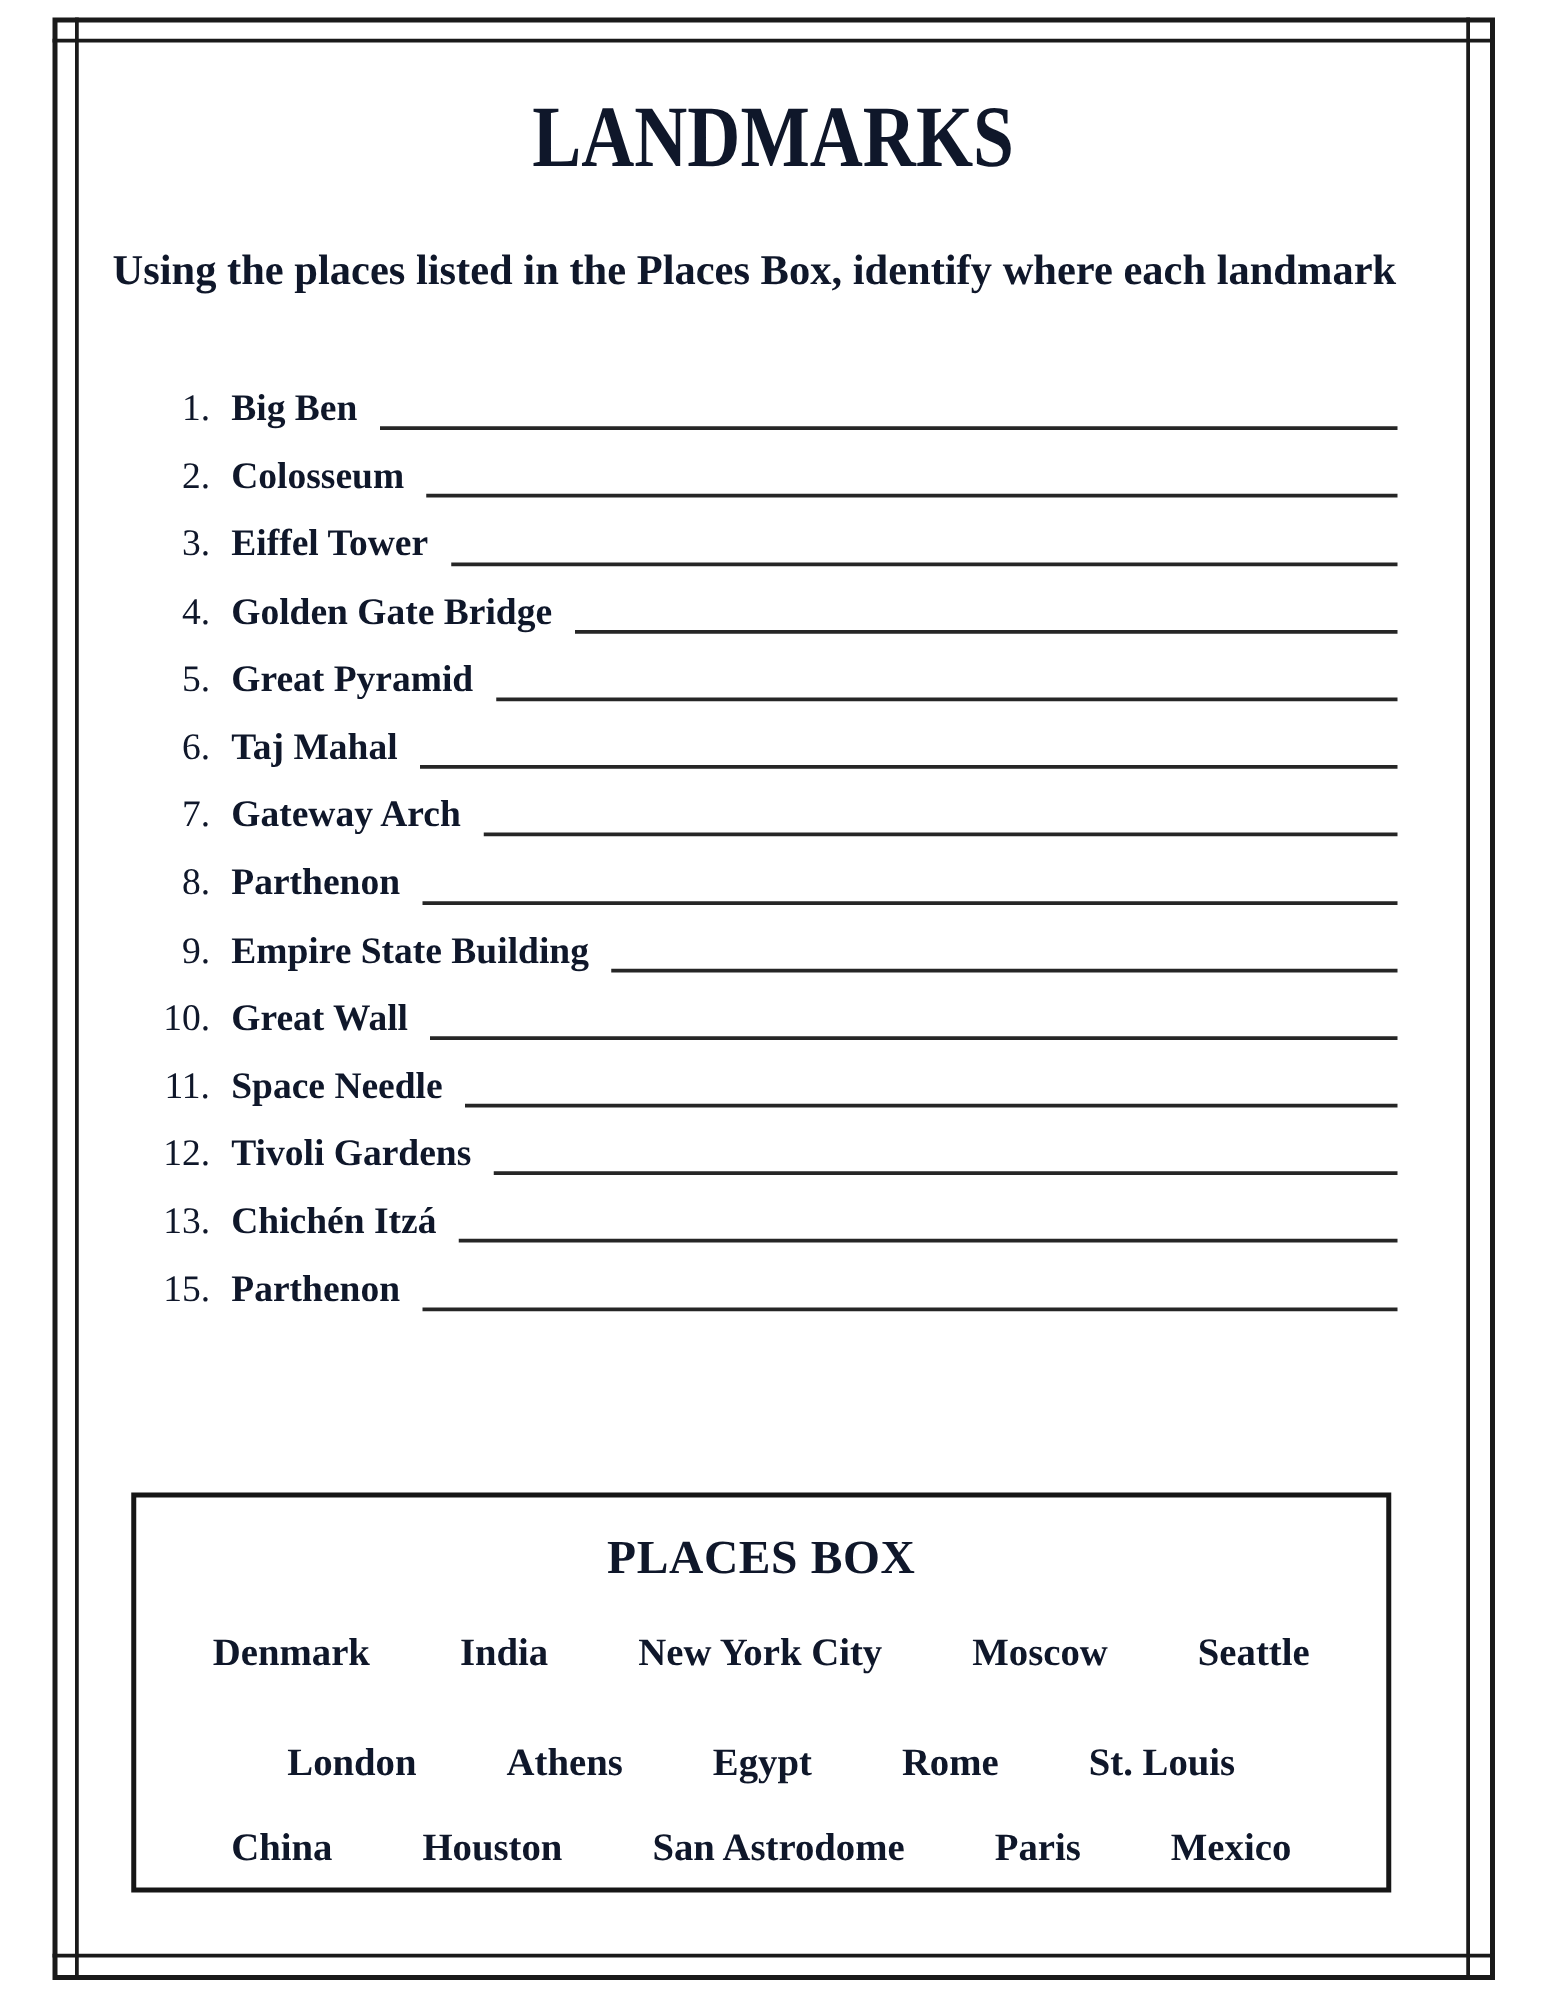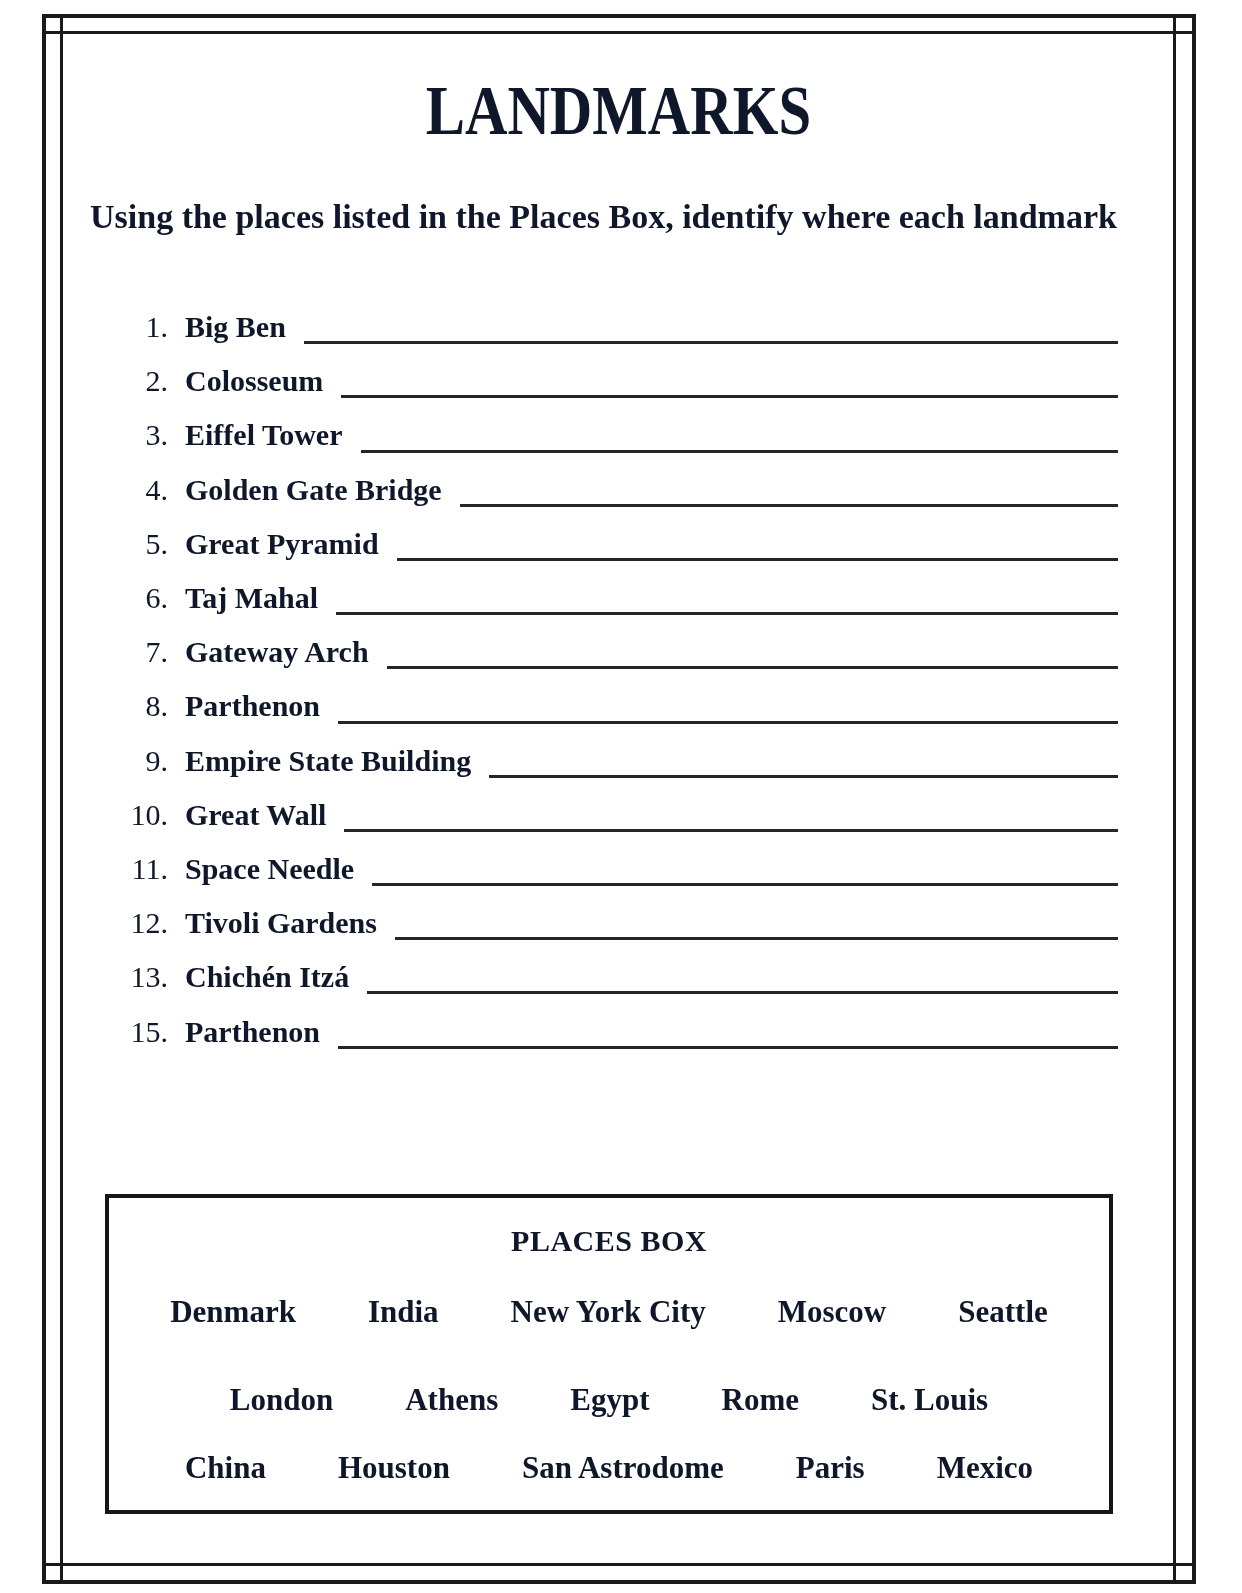--- a/index.html
+++ b/index.html
@@ -47,21 +47,21 @@
     margin:0 0 10px 18px; height:0;
     border-bottom:3px solid #262626;
   }
 
   .places-box {
     position:absolute; left:105px; top:1194px;
     width:1008px; height:320px;
     border:4px solid #161616; box-sizing:border-box;
     text-align:center;
   }
-  .pb-title { margin-top:26px; font-size:30px; font-weight:700; letter-spacing:0.5px; }
+  .pb-title { margin-top:26px; font-size:38px; font-weight:700; letter-spacing:0.5px; }
   .pb-row {
     display:flex; justify-content:center; gap:72px;
     font-size:31px; font-weight:700; white-space:nowrap;
   }
   .pb-row.r1 { margin-top:36px; }
   .pb-row.r2 { margin-top:52px; }
   .pb-row.r3 { margin-top:32px; }
 </style>
 </head>
 <body>

